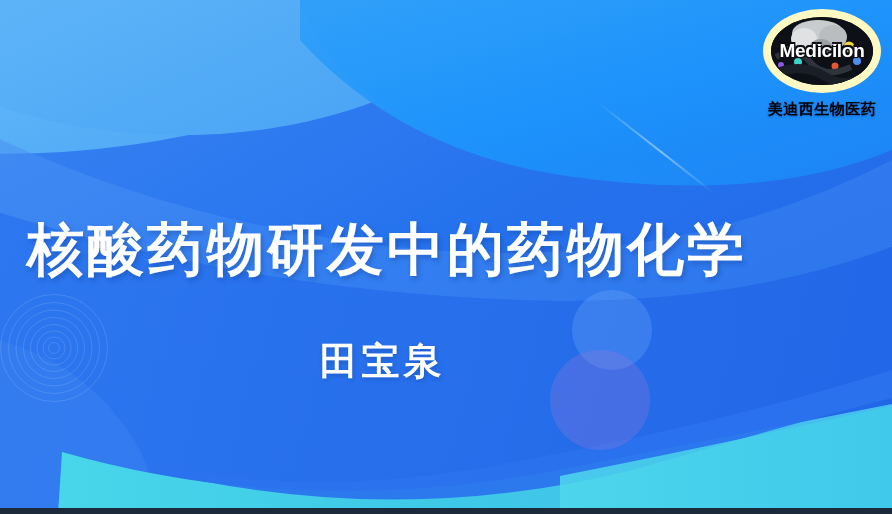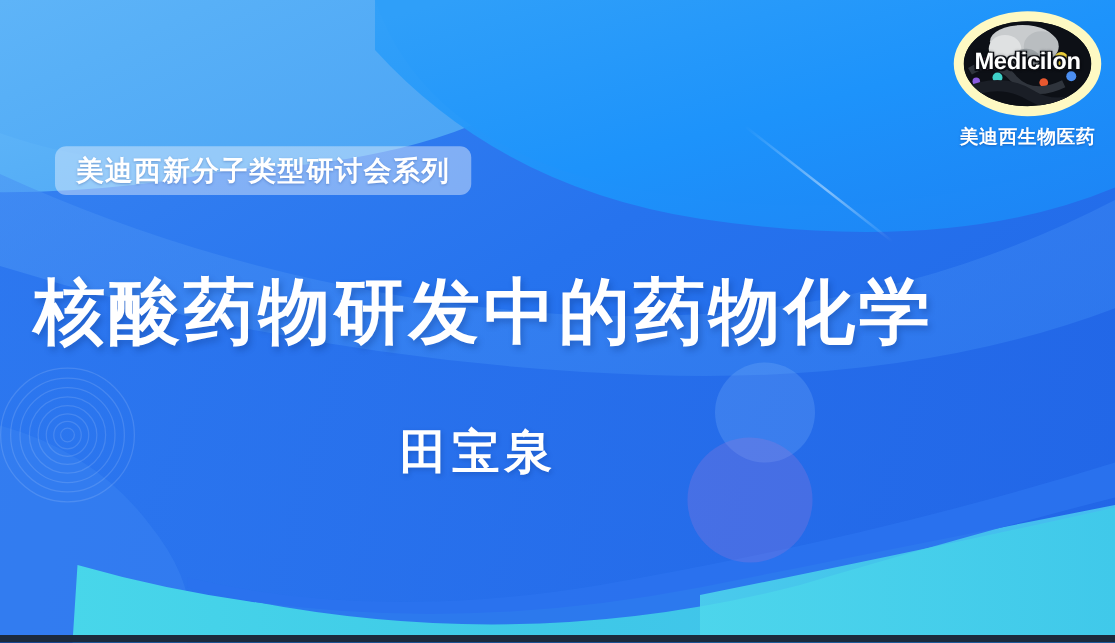--- a/index.html
+++ b/index.html
@@ -158,21 +158,21 @@
     font-size: 19px;
     font-weight: bold;
     letter-spacing: -0.3px;
     text-shadow:
       -1.2px -1.2px 0 #0b0d12, 1.2px -1.2px 0 #0b0d12,
       -1.2px  1.2px 0 #0b0d12, 1.2px  1.2px 0 #0b0d12,
        0 0 3px #0b0d12;
   }
   .logo-cn {
     margin-top: 7px;
-    color: #ffffff;
+    color: #000000;
     font-size: 15px;
     font-weight: bold;
     letter-spacing: 0.5px;
     text-shadow: 0 1px 2px rgba(12,50,130,0.45);
   }
 
   
   .bottom-strip {
     position: absolute;
     left: 0;
@@ -253,23 +253,20 @@
     <span style="width:33px;height:33px;"></span>
     <span style="width:21px;height:21px;"></span>
     <span style="width:10px;height:10px;"></span>
   </div>
 
   <div class="blob blob-upper"></div>
   <div class="blob blob-lower"></div>
 
   <div class="streak"></div>
 
-  <div class="badge">
-    <span class="badge-text">美迪西新分子类型研讨会系列</span>
-  </div>
 
   <div class="title">核酸药物研发中的药物化学</div>
 
   <div class="speaker">田宝泉</div>
 
   <div class="logo">
     <div class="logo-oval">
       <svg viewBox="0 0 102 68" preserveAspectRatio="none">
         <rect x="0" y="0" width="102" height="68" fill="#0d1016"></rect>
 

